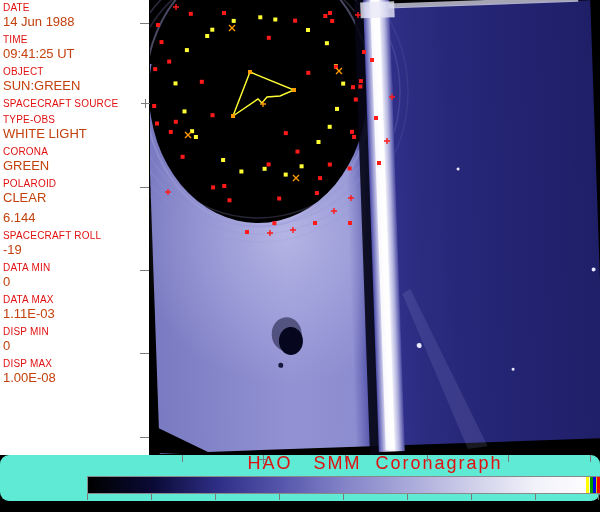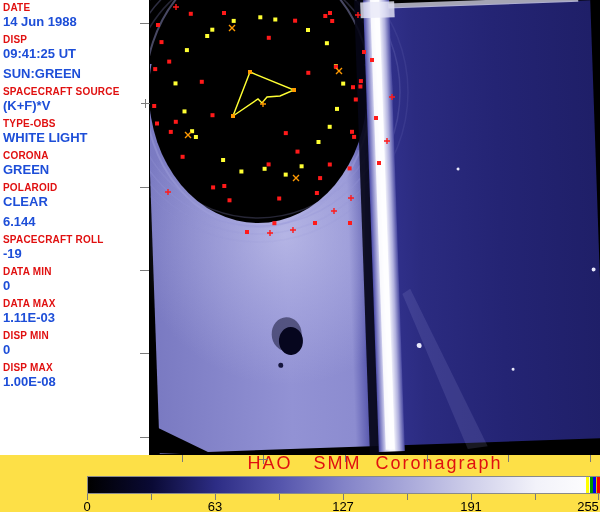--- a/index.html
+++ b/index.html
@@ -1,25 +1,25 @@
 <!DOCTYPE html>
 <html><head>
 <meta charset="utf-8">
 <style>
   html,body{margin:0;padding:0;background:#000;}
   body{width:600px;height:512px;position:relative;overflow:hidden;
        font-family:"Liberation Sans",sans-serif;}
   #sidebar{position:absolute;left:0;top:0;width:149px;height:455px;background:#fff;
            box-sizing:border-box;padding:2px 0 0 3px;}
-  .field{margin-bottom:5px;font-weight:bold;}
+  .field{margin-bottom:5px;}
   .f-label{color:#e01010;font-size:10px;line-height:11px;letter-spacing:.2px;white-space:nowrap;}
-  .f-value{color:#1d4ed8;font-size:13px;line-height:15px;margin-top:1px;white-space:nowrap;}
+  .f-value{color:#c2410c;font-size:13px;line-height:15px;margin-top:1px;white-space:nowrap;}
   #image-panel{position:absolute;left:150px;top:0;width:450px;height:455px;background:#000;overflow:hidden;}
   #image-panel svg{display:block;}
-  #footer{position:absolute;left:0;top:455px;width:600px;height:57px;background:#fde047;}
+  #footer{position:absolute;left:0;top:455px;width:600px;height:46px;background:#5eead4;border-radius:9px;}
   #title{position:absolute;left:150px;top:-2px;width:450px;text-align:center;
          color:#e01010;font-size:18px;line-height:20px;letter-spacing:2px;white-space:pre;}
   #colorbar{position:absolute;left:87px;top:21px;width:512px;height:16px;
             border:1px solid #8a8a8a;box-sizing:content-box;}
   #cb-grad{position:absolute;left:0;top:0;width:100%;height:100%;}
   .cb-stripe{position:absolute;top:0;height:100%;}
   .tick-v{position:absolute;width:1px;background:#7a7a7a;}
   .tick-h{position:absolute;height:1px;background:#7a7a7a;}
   .cb-label{position:absolute;top:44px;font-size:13px;color:#000;transform:translateX(-50%);}
   .plus{position:absolute;width:9px;height:9px;}
@@ -32,31 +32,31 @@
 <div id="app">
 
   <aside id="sidebar">
 
       <div class="field">
         <div class="f-label">DATE</div>
         <div class="f-value">14 Jun 1988</div>
       </div>
 
       <div class="field">
-        <div class="f-label">DISP</div>
+        <div class="f-label">TIME</div>
         <div class="f-value">09:41:25 UT</div>
       </div>
 
       <div class="field">
+        <div class="f-label">OBJECT</div>
         <div class="f-value">SUN:GREEN</div>
       </div>
 
       <div class="field">
         <div class="f-label">SPACECRAFT SOURCE</div>
-        <div class="f-value">(K+F)*V</div>
       </div>
 
       <div class="field">
         <div class="f-label">TYPE-OBS</div>
         <div class="f-value">WHITE LIGHT</div>
       </div>
 
       <div class="field">
         <div class="f-label">CORONA</div>
         <div class="f-value">GREEN</div>

